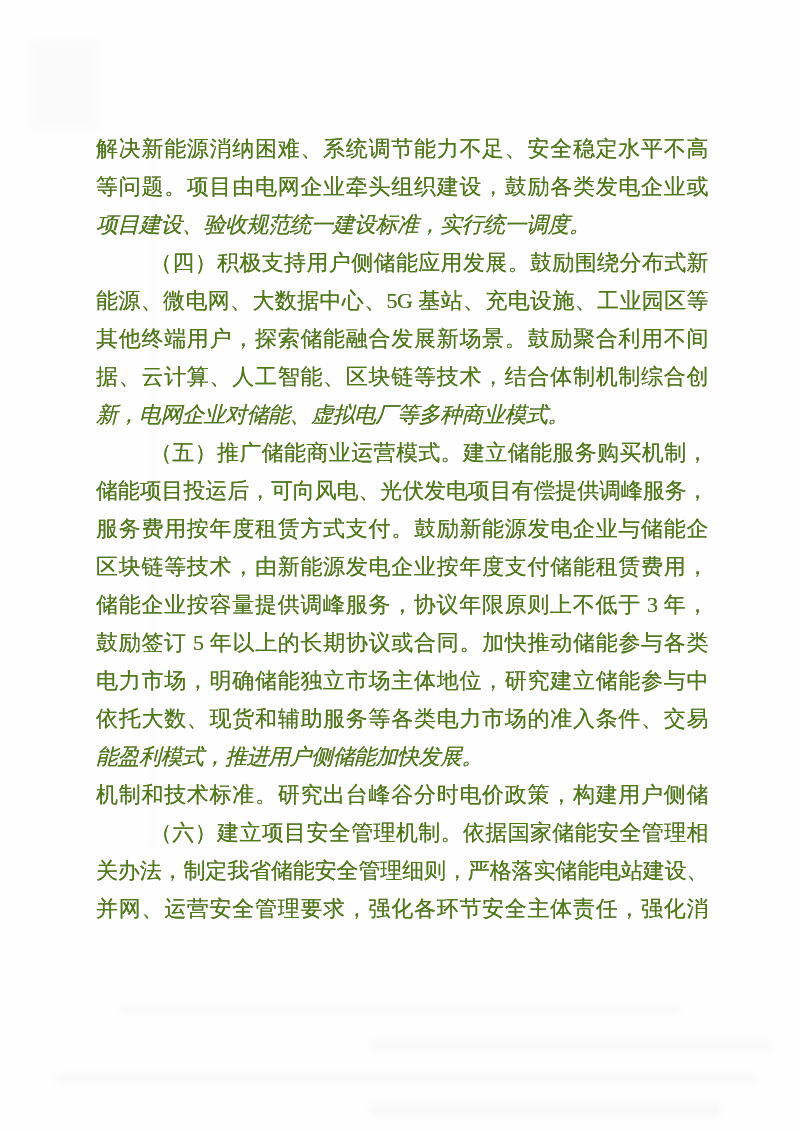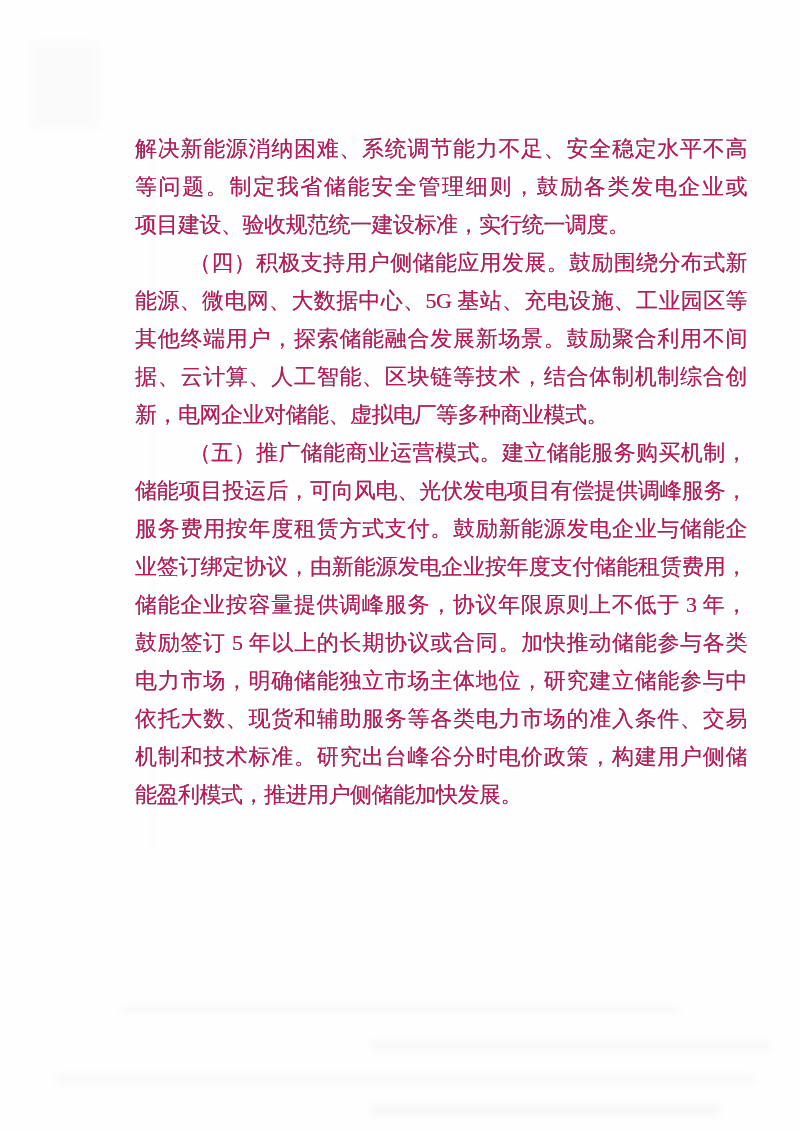--- a/index.html
+++ b/index.html
@@ -7,36 +7,35 @@
     position:relative;
     width:800px;height:1131px;
     margin:0 auto;
     background:#fefefe;
     overflow:hidden;
     font-family:"Liberation Serif", serif;
   }
   .doc-body{
     position:absolute;
     left:96px;top:130px;width:612px;
-    color:#be185d;
+    color:#4d7c0f;
     font-size:22px;
     line-height:38px;
     letter-spacing:-0.5px;
     text-shadow:0 0 0.5px rgba(20,20,20,0.6);
-    margin-left:39px;
   }
   .paragraph{margin:0;padding:0;}
   .text-line{
     text-align:justify;
     text-align-last:justify;
     text-justify:inter-character;
     min-height:38px;
   }
   .text-line.para-start{text-indent:54px;}
-  .text-line.para-end{text-align-last:left;}
+  .text-line.para-end{text-align-last:left;font-style:italic;}
   
   .noise{
     position:absolute;
     background:#9a9a9a;
     opacity:0.06;
     filter:blur(3px);
     border-radius:3px;
     pointer-events:none;
   }
   .n1{left:120px;top:1006px;width:560px;height:7px;}
@@ -46,41 +45,46 @@
   .n5{left:30px; top:40px;  width:70px; height:90px;opacity:0.03;}
   .n6{left:150px;top:150px; width:8px;  height:700px;opacity:0.02;}
 </style>
 </head>
 <body>
 
 <div class="page">
   <div class="doc-body" id="doc-body">
       <div class="paragraph">
         <div class="text-line">解决新能源消纳困难、系统调节能力不足、安全稳定水平不高</div>
-        <div class="text-line">等问题。制定我省储能安全管理细则，鼓励各类发电企业或</div>
+        <div class="text-line">等问题。项目由电网企业牵头组织建设，鼓励各类发电企业或</div>
         <div class="text-line para-end">项目建设、验收规范统一建设标准，实行统一调度。</div>
       </div>
       <div class="paragraph">
         <div class="text-line para-start">（四）积极支持用户侧储能应用发展。鼓励围绕分布式新</div>
         <div class="text-line">能源、微电网、大数据中心、5G 基站、充电设施、工业园区等</div>
         <div class="text-line">其他终端用户，探索储能融合发展新场景。鼓励聚合利用不间</div>
         <div class="text-line">据、云计算、人工智能、区块链等技术，结合体制机制综合创</div>
         <div class="text-line para-end">新，电网企业对储能、虚拟电厂等多种商业模式。</div>
       </div>
       <div class="paragraph">
         <div class="text-line para-start">（五）推广储能商业运营模式。建立储能服务购买机制，</div>
         <div class="text-line">储能项目投运后，可向风电、光伏发电项目有偿提供调峰服务，</div>
         <div class="text-line">服务费用按年度租赁方式支付。鼓励新能源发电企业与储能企</div>
-        <div class="text-line">业签订绑定协议，由新能源发电企业按年度支付储能租赁费用，</div>
+        <div class="text-line">区块链等技术，由新能源发电企业按年度支付储能租赁费用，</div>
         <div class="text-line">储能企业按容量提供调峰服务，协议年限原则上不低于 3 年，</div>
         <div class="text-line">鼓励签订 5 年以上的长期协议或合同。加快推动储能参与各类</div>
         <div class="text-line">电力市场，明确储能独立市场主体地位，研究建立储能参与中</div>
         <div class="text-line">依托大数、现货和辅助服务等各类电力市场的准入条件、交易</div>
+        <div class="text-line para-end">能盈利模式，推进用户侧储能加快发展。</div>
         <div class="text-line">机制和技术标准。研究出台峰谷分时电价政策，构建用户侧储</div>
-        <div class="text-line para-end">能盈利模式，推进用户侧储能加快发展。</div>
+      </div>
+      <div class="paragraph">
+        <div class="text-line para-start">（六）建立项目安全管理机制。依据国家储能安全管理相</div>
+        <div class="text-line">关办法，制定我省储能安全管理细则，严格落实储能电站建设、</div>
+        <div class="text-line">并网、运营安全管理要求，强化各环节安全主体责任，强化消</div>
       </div>
     </div>
   <div class="noise n1"></div>
   <div class="noise n2"></div>
   <div class="noise n3"></div>
   <div class="noise n4"></div>
   <div class="noise n5"></div>
   <div class="noise n6"></div>
 </div>
 

